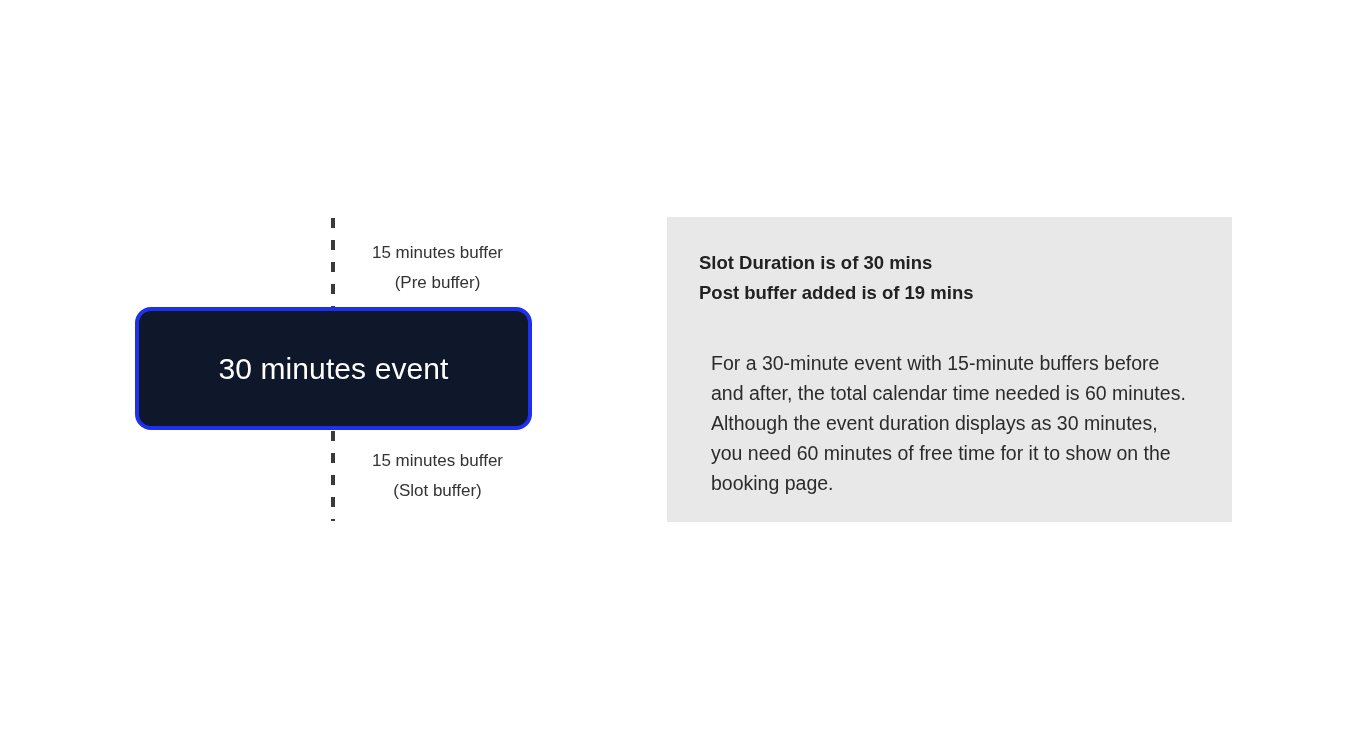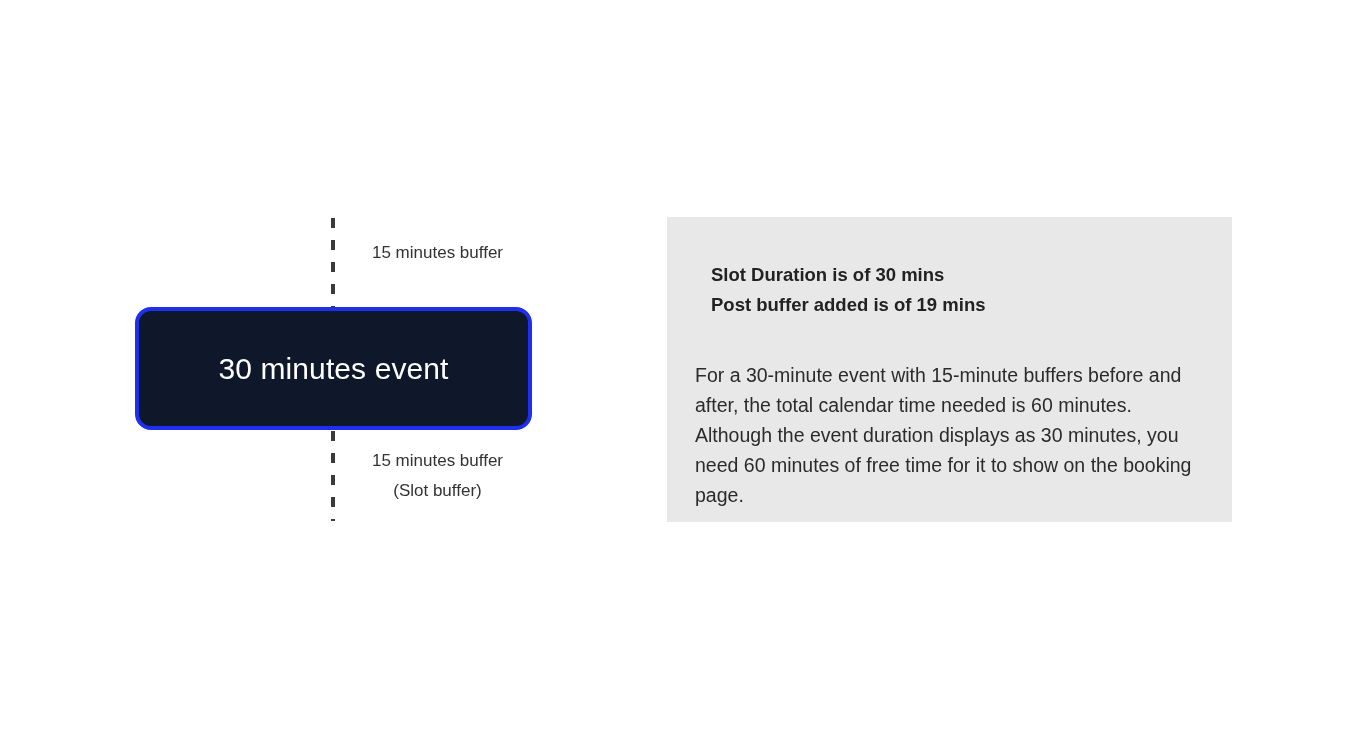--- a/index.html
+++ b/index.html
@@ -101,50 +101,51 @@
     position: absolute;
     left: 667px;
     top: 217px;
     width: 565px;
     height: 305px;
     background: #e8e8e8;
     box-sizing: border-box;
     padding: 27px 28px 0 28px;
   }
   #info-headings {
-    margin: 16px;
+    margin: 4px;
   }
   #info-headings .heading-line {
     display: block;
     font-size: 18.5px;
     line-height: 30px;
     font-weight: bold;
     color: #222222;
     white-space: nowrap;
   }
   #info-paragraph {
-    margin: 0;
+    margin: 16px;
     padding-top: 24px;
     font-size: 19.5px;
     line-height: 30px;
     color: #2b2b2b;
     max-width: 512px;
   }
 </style>
 </head>
 <body>
 
 <div id="canvas">
 
   <div id="diagram">
 
     <div id="dash-top" class="dash-line"></div>
 
     <div class="buffer-label" id="label-pre">
       <span class="line">15 minutes buffer</span>
+      <span class="line">(Pre buffer)</span>
     </div>
 
     <div id="event-box">
       <div id="event-box-label">30 minutes event</div>
     </div>
 
     <div id="dash-bottom" class="dash-line"></div>
 
     <div class="buffer-label" id="label-post">
       <span class="line">15 minutes buffer</span>

